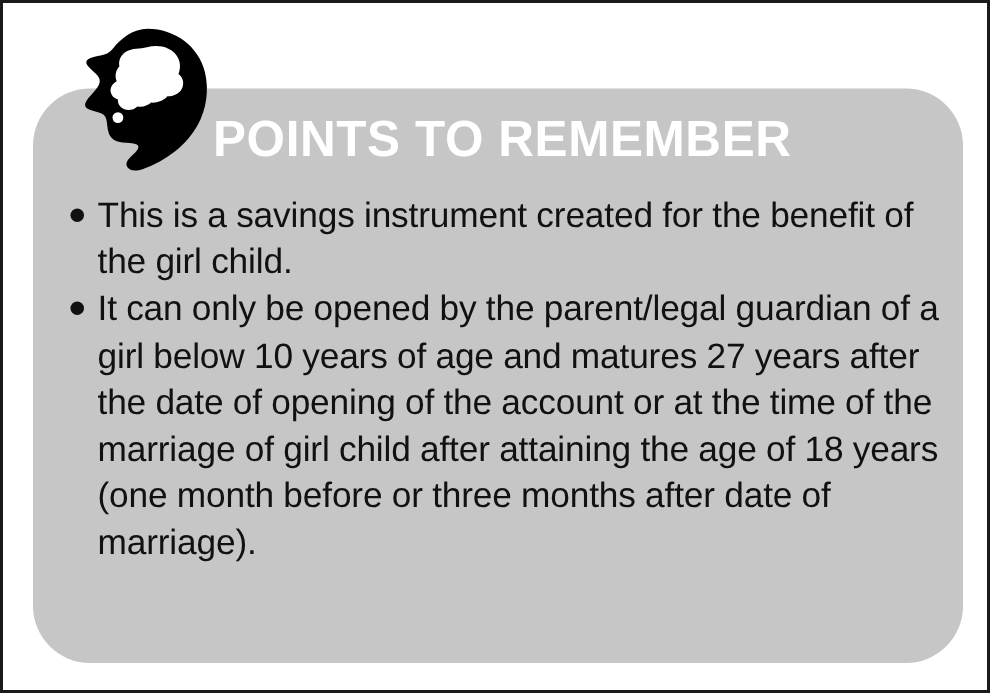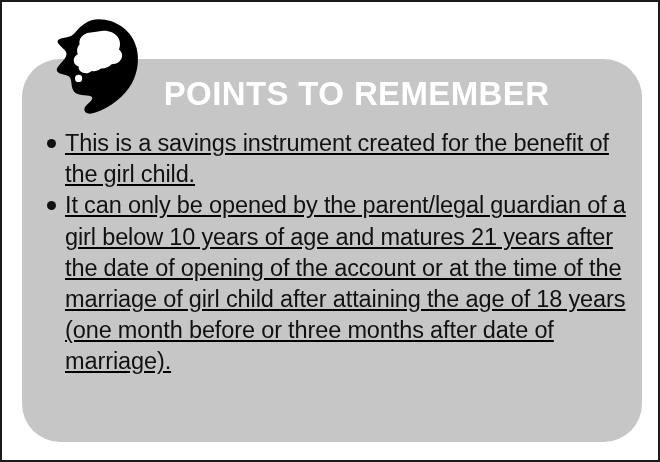--- a/index.html
+++ b/index.html
@@ -36,21 +36,20 @@
     box-sizing: border-box;
   }
 
   
   #header-row {
     position: absolute;
     left: 140px;
     top: 72px;
     width: 420px;
     height: 40px;
-    text-align: right;
   }
   #title {
     margin: 0;
     color: #ffffff;
     font-family: "Liberation Sans", sans-serif;
     font-weight: bold;
     font-size: 34px;
     line-height: 38px;
     letter-spacing: 0.4px;
     transform: scaleX(0.97);
@@ -76,21 +75,20 @@
 
   
   #points-list {
     position: absolute;
     left: 44px;
     top: 126px;
     width: 580px;
     margin: 0;
     padding: 0;
     list-style: none;
-    text-decoration: underline;
   }
   .point-item {
     position: relative;
     padding-left: 19px;
     margin: 0 0 0 0;
     color: #111111;
     font-family: "Liberation Sans", sans-serif;
     font-size: 23.5px;
     line-height: 31.2px;
     letter-spacing: -0.1px;
@@ -162,17 +160,17 @@
     <h1 id="title">POINTS TO REMEMBER</h1>
   </div>
 
   <ul id="points-list">
     <li class="point-item">
       <span class="point-bullet"></span>
       <span class="point-text">This is a savings instrument created for the benefit of the girl child.</span>
     </li>
     <li class="point-item">
       <span class="point-bullet"></span>
-      <span class="point-text">It can only be opened by the parent/legal guardian of a girl below 10 years of age and matures 21 years after the date of opening of the account or at the time of the marriage of girl child after attaining the age of 18 years (one month before or three months after date of marriage).</span>
+      <span class="point-text">It can only be opened by the parent/legal guardian of a girl below 10 years of age and matures 27 years after the date of opening of the account or at the time of the marriage of girl child after attaining the age of 18 years (one month before or three months after date of marriage).</span>
     </li>
   </ul>
 
 </div>
 
 </body></html>

